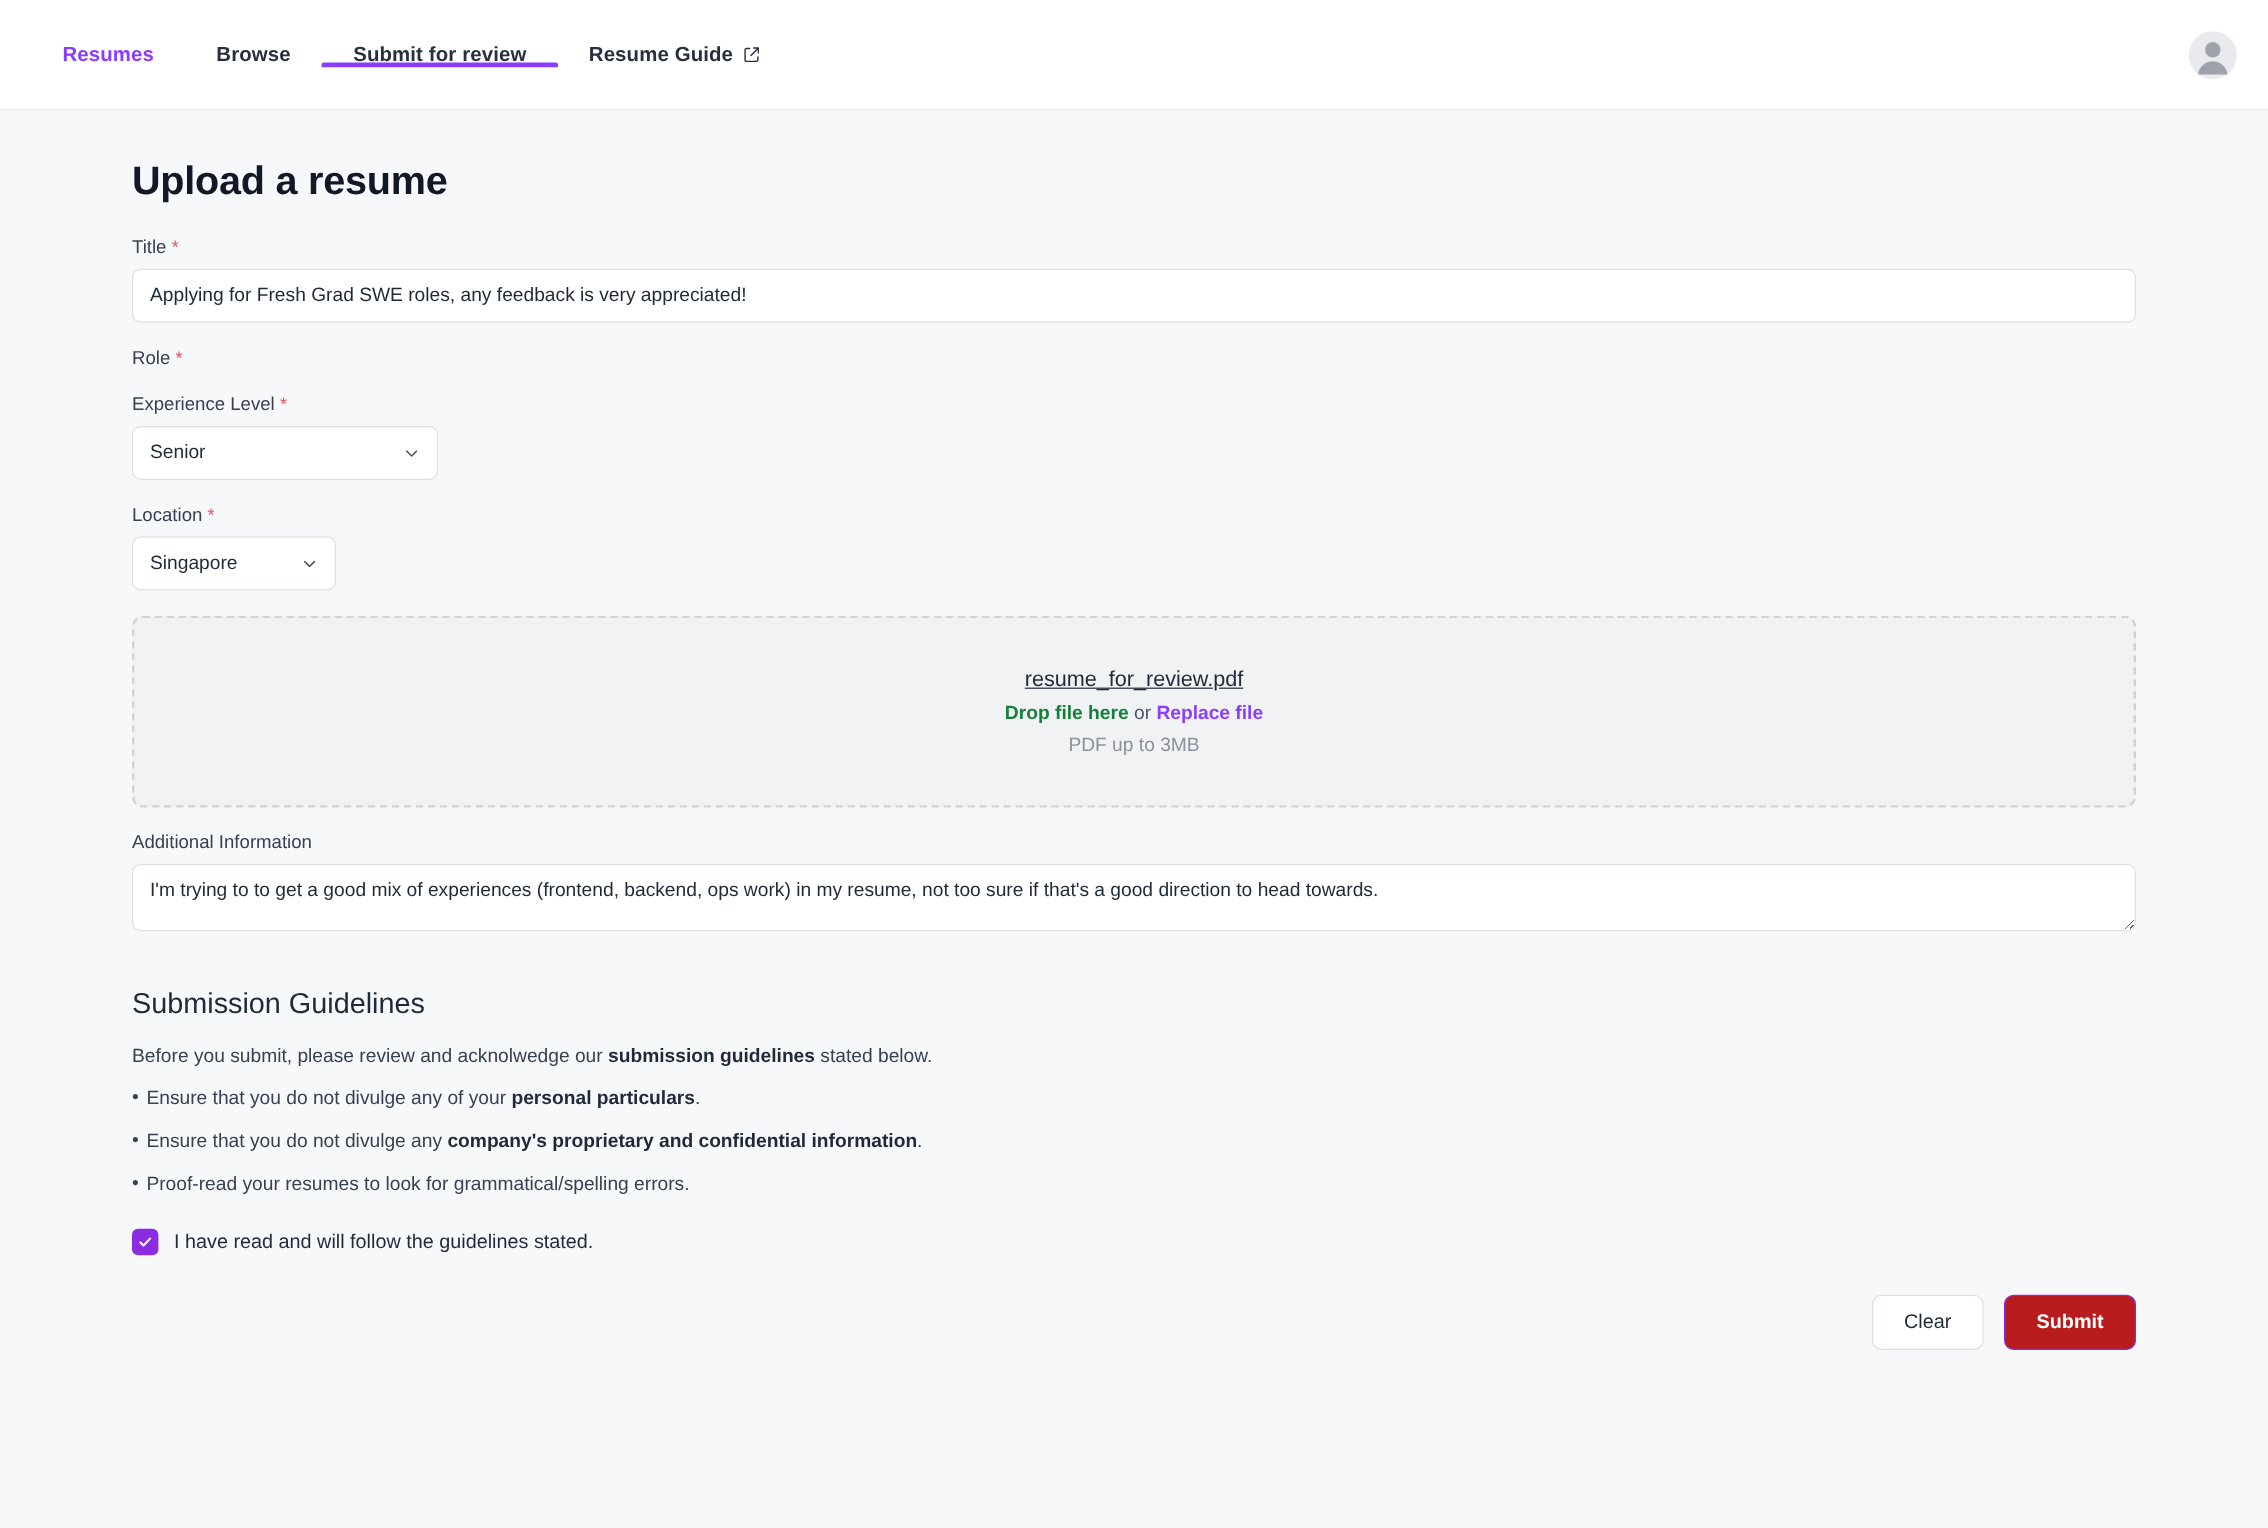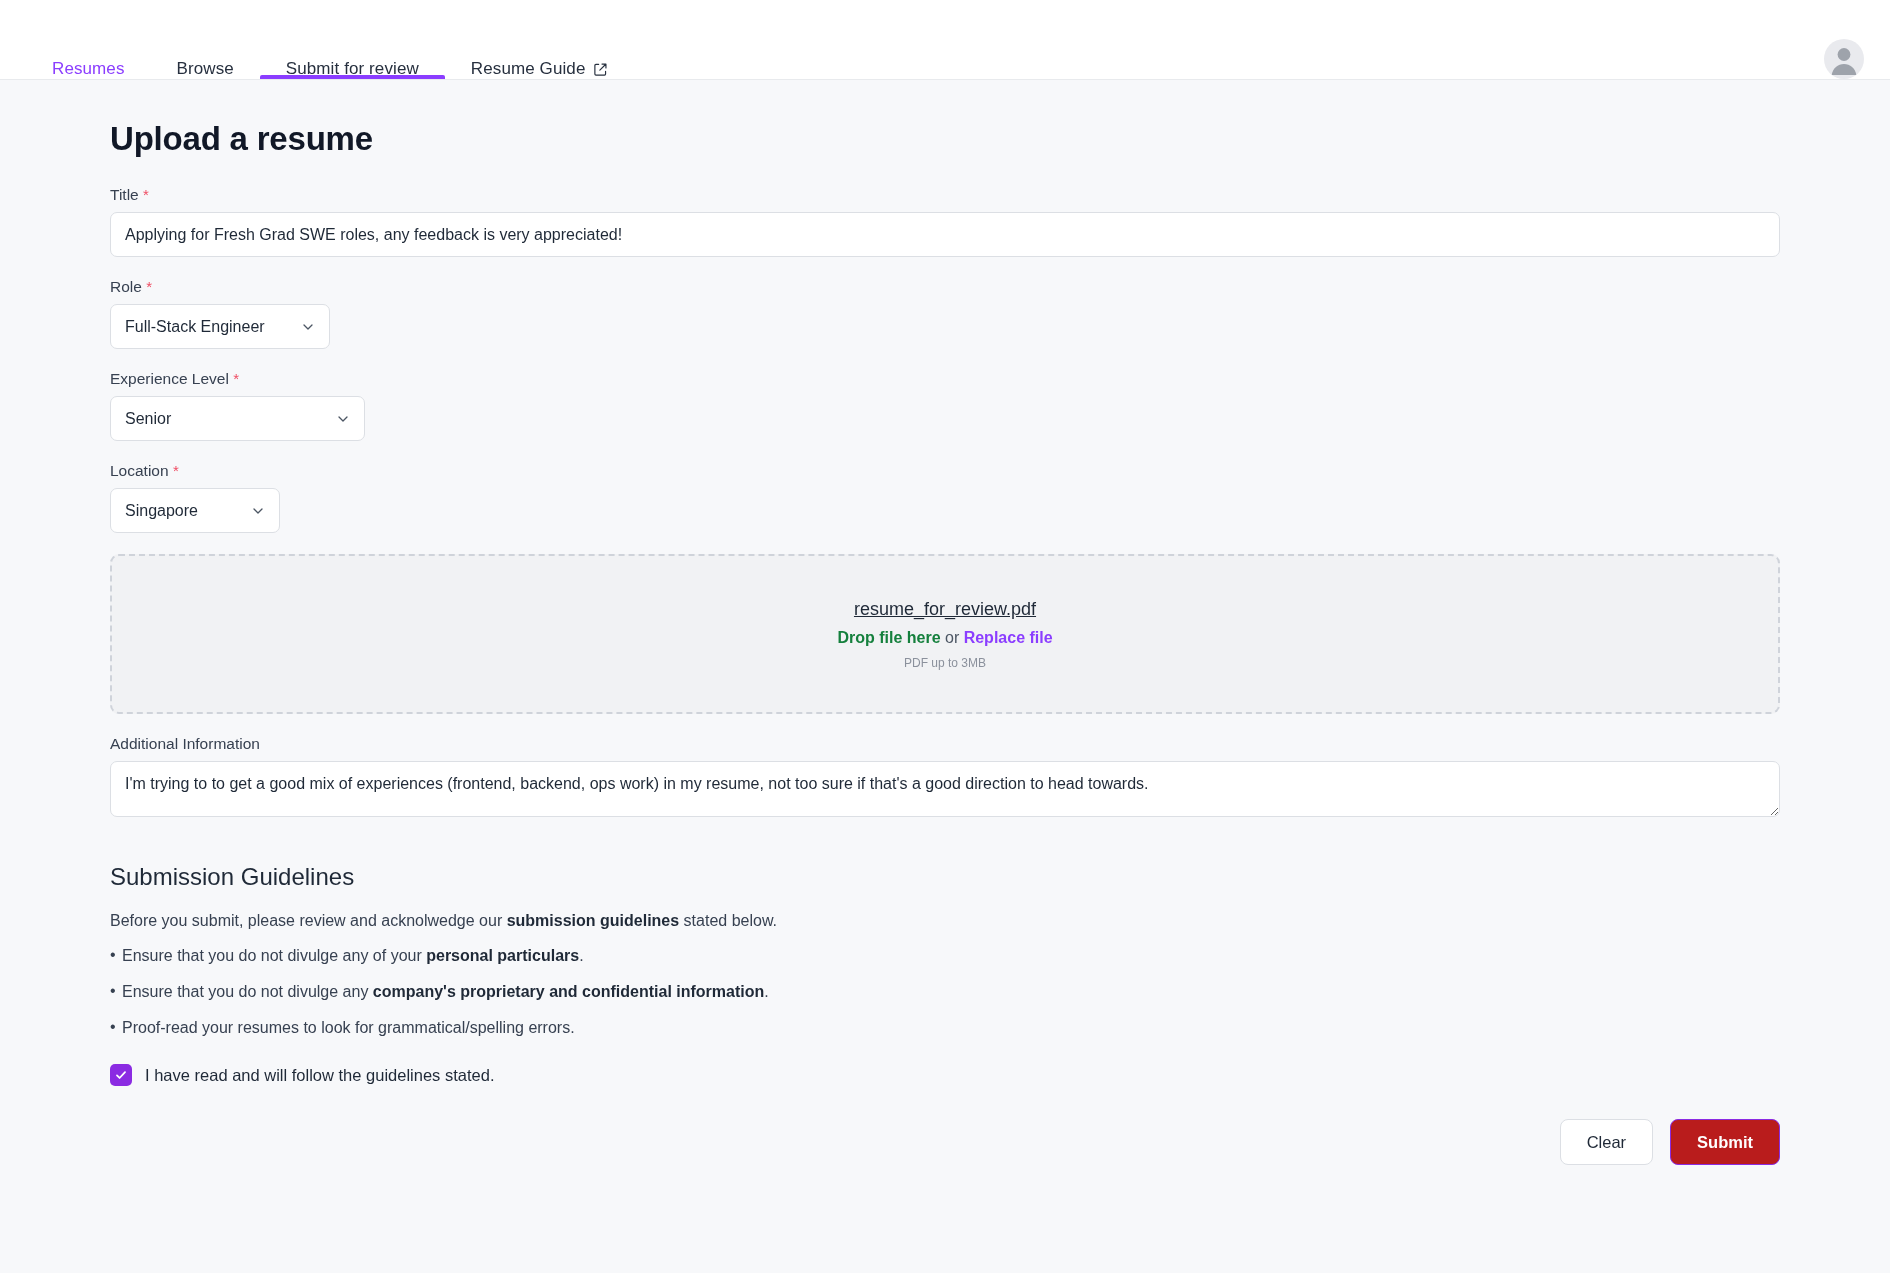--- a/index.html
+++ b/index.html
@@ -12,26 +12,27 @@
   body {
     background: #f7f8fa;
     font-family: "Liberation Sans", sans-serif;
     color: #1f2937;
     -webkit-font-smoothing: antialiased;
   }
 
   
   .topbar {
     position: relative;
-    height: 80px;
+    height: 92px;
     background: #ffffff;
     border-bottom: 1px solid #e8eaed;
     display: flex;
-    align-items: flex-end;
+    align-items: center;
     padding: 0 26px 0 26px;
+    font-weight: bold;
   }
   .nav-tabs {
     display: flex;
     align-items: stretch;
     gap: 0;
   }
   .nav-tab {
     display: flex;
     align-items: center;
     gap: 7px;
@@ -142,21 +143,21 @@
   }
   .dz-filename {
     font-size: 18px;
     color: #1f2937;
     text-decoration: underline;
     cursor: pointer;
   }
   .dz-line2 { font-size: 16px; color: #4b5563; }
   .dz-line2 .strong { font-weight: bold; color: #15803d; }
   .dz-line2 .link { color: #8b3dff; font-weight: bold; cursor: pointer; }
-  .dz-hint { font-size: 12px; color: #8b919c; }
+  .dz-hint { font-size: 16px; color: #8b919c; }
 
   
   .textarea {
     width: 100%;
     height: 56px;
     border: 1px solid #dcdfe4;
     border-radius: 7px;
     background: #fff;
     font-size: 16px;
     font-family: "Liberation Sans", sans-serif;
@@ -288,28 +289,20 @@
         <span class="req">*</span>
       </label>
       <input class="text-input" type="text" value="Applying for Fresh Grad SWE roles, any feedback is very appreciated!" style="">
     </div>
 
     <div class="field">
       <label class="field-label">
         <span>Role</span>
         <span class="req">*</span>
       </label>
-      <div class="select-box w-role">
-        <span>Full-Stack Engineer</span>
-        <span class="chev">
-          <svg width="16" height="16" viewBox="0 0 16 16" fill="none">
-            <path d="M4 6l4 4 4-4" stroke="#4b5563" stroke-width="1.3" stroke-linecap="round" stroke-linejoin="round"></path>
-          </svg>
-        </span>
-      </div>
     </div>
 
     <div class="field">
       <label class="field-label">
         <span>Experience Level</span>
         <span class="req">*</span>
       </label>
       <div class="select-box w-exp">
         <span>Senior</span>
         <span class="chev">

